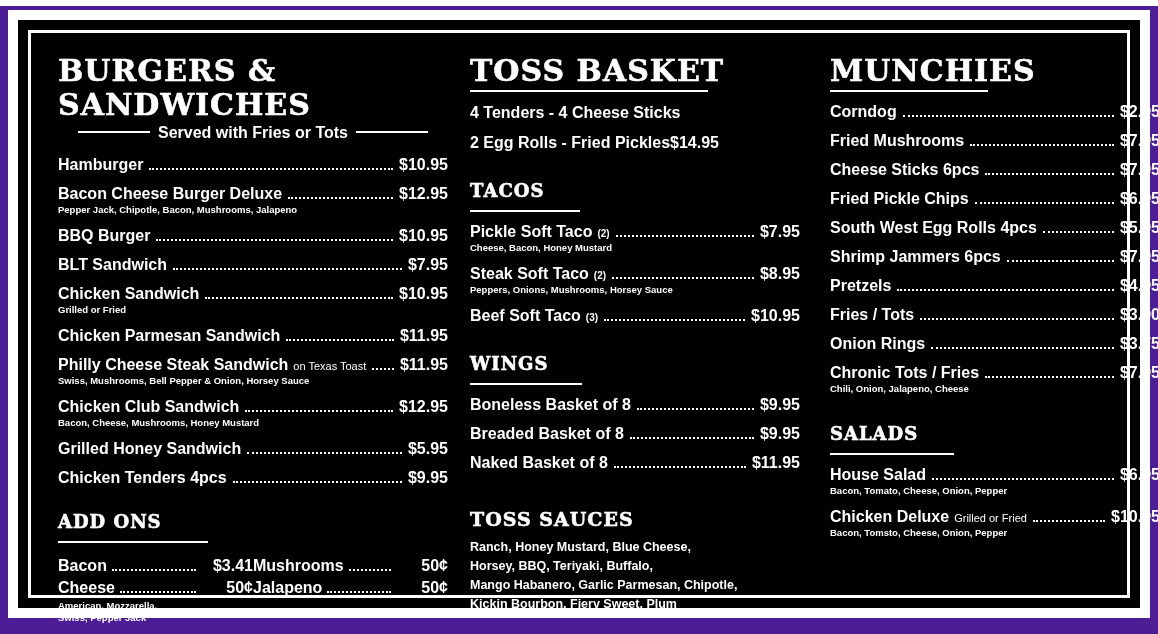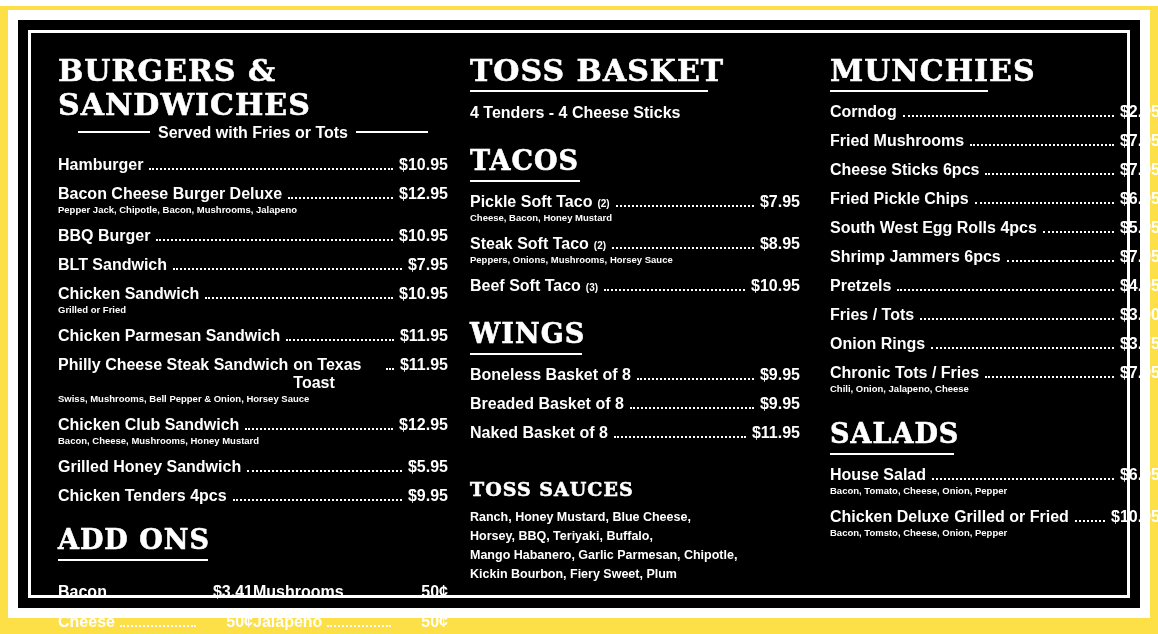--- a/index.html
+++ b/index.html
@@ -1,57 +1,57 @@
 <!DOCTYPE html>
 <html><head>
 <meta charset="utf-8">
 <style>
   html,body{margin:0;padding:0;background:#ffffff;}
   body{width:1158px;height:634px;font-family:"Liberation Sans",sans-serif;overflow:hidden;}
 
-  .page{position:relative;width:1158px;height:634px;background:#fde047;}
+  .page{position:relative;width:1158px;height:634px;background:#4c1d95;}
   .topstrip{position:absolute;left:0;top:0;width:1158px;height:6px;background:#ffffff;}
   .board{position:absolute;left:8px;top:10px;width:1142px;height:608px;background:#ffffff;}
   .inner{position:absolute;left:10px;top:10px;right:10px;bottom:10px;background:#000000;}
   .frame{position:absolute;left:10px;top:10px;right:10px;bottom:10px;border:3px solid #ffffff;}
 
   .cols{position:absolute;left:30px;top:34px;right:26px;bottom:20px;color:#ffffff;}
   .col{position:absolute;top:0;}
   .col1{left:10px;width:390px;}
   .col2{left:422px;width:330px;}
   .col3{left:782px;width:330px;}
 
   .fancy{
     font-family:"DejaVu Serif",serif;
     font-weight:700;
     letter-spacing:1px;
     color:#ffffff;
     -webkit-text-stroke:0.6px #ffffff;
   }
   .sect-title{font-size:30px;line-height:34px;margin:0 0 2px 0;}
-  .sect-title.small{font-size:27px;}
+  .sect-title.small{font-size:18px;}
   .rule{height:2px;background:#ffffff;margin:2px 0 10px 0;}
   .rule.short{width:150px;}
   .rule.mid{width:238px;}
 
   .served{font-size:16px;font-weight:700;text-align:center;margin:2px 0 14px 0;position:relative;}
   .served .ln{display:inline-block;width:72px;height:2px;background:#fff;vertical-align:5px;margin:0 8px;}
 
   .item{display:flex;align-items:baseline;font-size:16px;font-weight:700;margin-top:11px;}
   .item .nm{white-space:nowrap;}
   .item .dots{flex:1;border-bottom:2.5px dotted #ffffff;margin:0 6px 4px 6px;min-width:8px;height:7px;}
   .item .pr{white-space:nowrap;font-weight:700;}
   .desc{font-size:9.5px;font-weight:700;line-height:12px;margin-top:1px;color:#ffffff;}
   .qty{font-size:10px;font-weight:700;}
-  .sub{font-size:16px;font-weight:700;}
+  .sub{font-size:11px;font-weight:400;}
 
   .addons{margin-top:18px;}
   .addgrid{display:flex;gap:0px;margin-top:8px;}
   .addcol{width:195px;}
-  .addrow{display:flex;align-items:baseline;font-size:16px;font-weight:700;margin-top:12px;}
+  .addrow{display:flex;align-items:baseline;font-size:16px;font-weight:700;margin-top:4px;}
   .addrow .nm{white-space:nowrap;}
   .addrow .dots{flex:1;border-bottom:2.5px dotted #ffffff;margin:0 5px 4px 5px;height:7px;min-width:6px;}
   .addrow .pr{white-space:nowrap;min-width:52px;text-align:right;}
   .addnote{font-size:9.5px;font-weight:700;line-height:12px;margin-top:3px;}
 
   .combo-line{font-size:16px;font-weight:700;display:flex;align-items:baseline;margin-top:12px;}
 
   .toss{margin-top:36px;}
   .toss-title{font-size:19px;}
   .toss-body{font-size:12.5px;font-weight:700;line-height:19px;margin-top:8px;}
@@ -193,20 +193,25 @@
           </div>
         </div>
 
         <div class="col col2">
           <div class="fancy sect-title">TOSS BASKET</div>
           <div class="rule mid"></div>
           <div id="combo-list">
               <div class="combo-line">
                 <span>4 Tenders - 4 Cheese Sticks</span>
               </div>
+              <div class="combo-line">
+                <span>2 Egg Rolls - Fried Pickles</span>
+                <span class="dots"></span>
+                <span class="pr">$14.95</span>
+              </div>
             </div>
 
           <div class="gap24"></div>
           <div class="fancy sect-title small">TACOS</div>
           <div class="rule short" style="width:110px"></div>
           <div id="tacos-list">
               <div>
                 <div class="item">
                   <span class="nm">Pickle Soft Taco</span>
                   <span class="qty" style="margin-left: 5px;">(2)</span>

